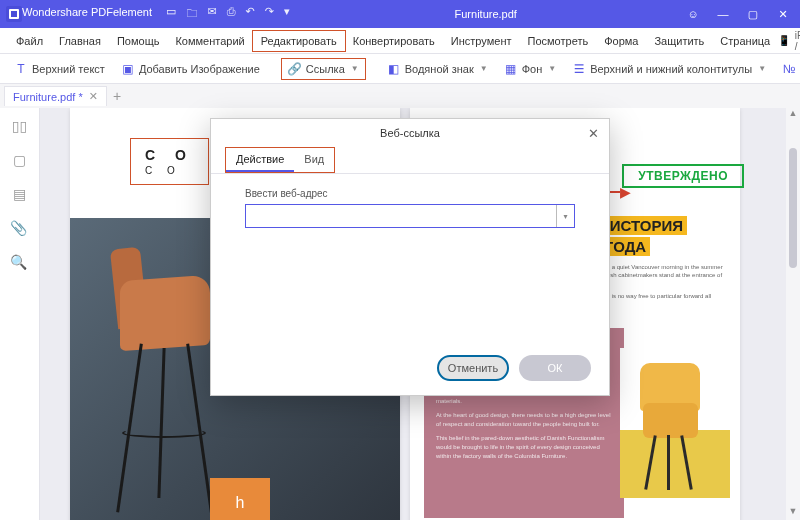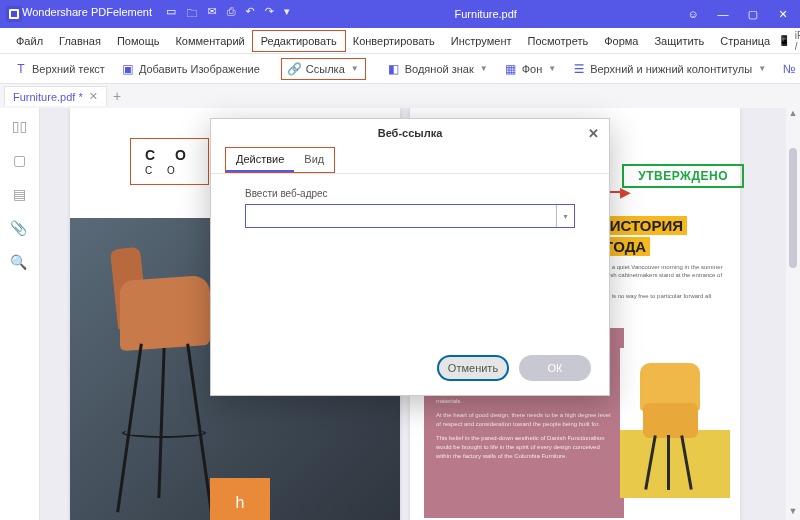--- a/index.html
+++ b/index.html
@@ -63,21 +63,21 @@
 .chair2 .lb{left:50px;transform:rotate(-10deg)}
 .chair2 .lc{left:32px}
 .orange{position:absolute;left:140px;bottom:0;width:60px;height:50px;background:#e88a3a;display:flex;align-items:center;justify-content:center;color:#fff;font-size:16px}
 .cobox{position:absolute;top:30px;left:60px;border:1px solid #d0522a;padding:8px 14px;font-size:14px;font-weight:700;letter-spacing:8px;color:#222}
 .cobox .sub{font-size:10px;letter-spacing:6px;font-weight:400;margin-top:2px}
 .vscroll{position:absolute;right:0;top:0;bottom:0;width:14px;background:#f5f5f7}
 .vscroll .thumb{position:absolute;top:40px;width:8px;left:3px;height:120px;background:#c8c8d2;border-radius:4px}
 .vscroll .arr{position:absolute;left:0;width:14px;height:14px;text-align:center;font-size:9px;color:#888;cursor:pointer}
 .vscroll .up{top:0}.vscroll .dn{bottom:0}
 .dialog{position:absolute;left:210px;top:118px;width:400px;height:278px;background:#fff;border:1px solid #ccc;box-shadow:0 8px 30px rgba(0,0,0,.25);z-index:50}
-.dialog .dtitle{text-align:center;font-size:11px;font-weight:700;padding:8px 0;position:relative;color:#333}
+.dialog .dtitle{text-align:center;font-size:11px;font-weight:400;padding:8px 0;position:relative;color:#333}
 .dialog .dclose{position:absolute;right:10px;top:7px;cursor:pointer;font-size:13px;color:#666}
 .dialog .dtabs{display:flex;gap:0;padding:0 14px;border-bottom:1px solid #e3e3ea;font-size:11px}
 .dialog .dtab{padding:5px 10px;cursor:pointer;color:#555}
 .dialog .dtabwrap{border:1px solid #d0522a;display:flex}
 .dialog .dtab.active{border-bottom:2px solid #5558e6;color:#222}
 .dialog .dbody{padding:14px 34px}
 .dialog .dlbl{font-size:10px;color:#555;margin-bottom:5px}
 .dialog .dinput{width:100%;height:24px;border:1px solid #5558e6;background:#fff;position:relative}
 .dialog .dinput .dd{position:absolute;right:0;top:0;width:18px;height:100%;border-left:1px solid #bbb;display:flex;align-items:center;justify-content:center;font-size:8px;color:#888;cursor:pointer}
 .dialog .dbtns{position:absolute;bottom:14px;right:18px;display:flex;gap:10px}

